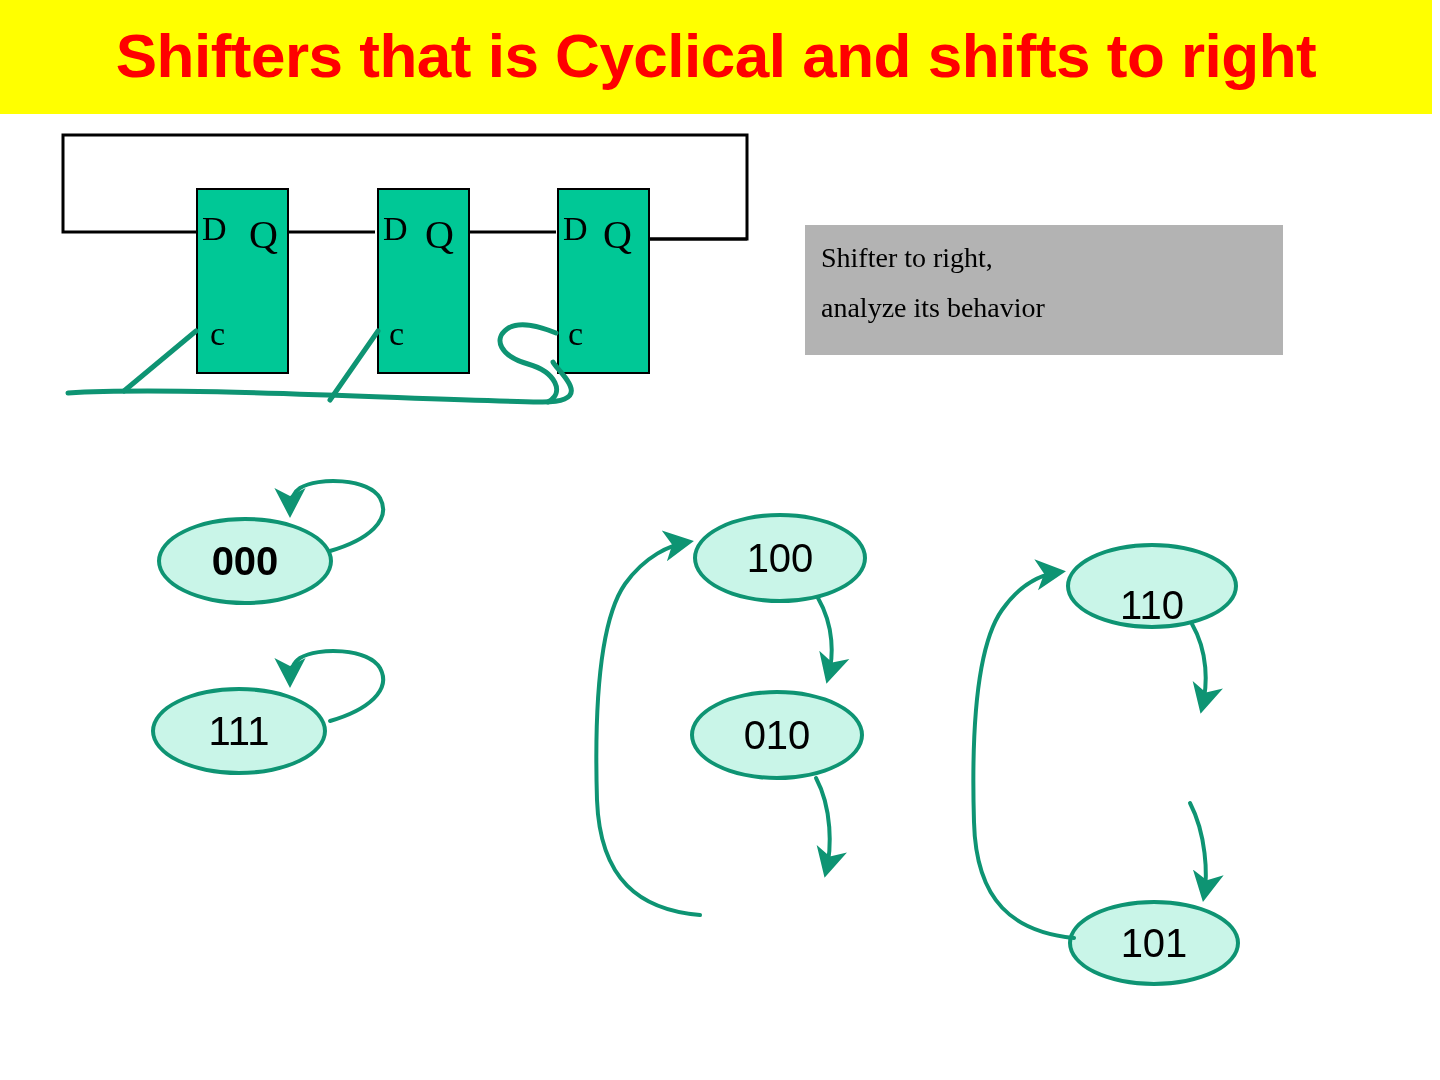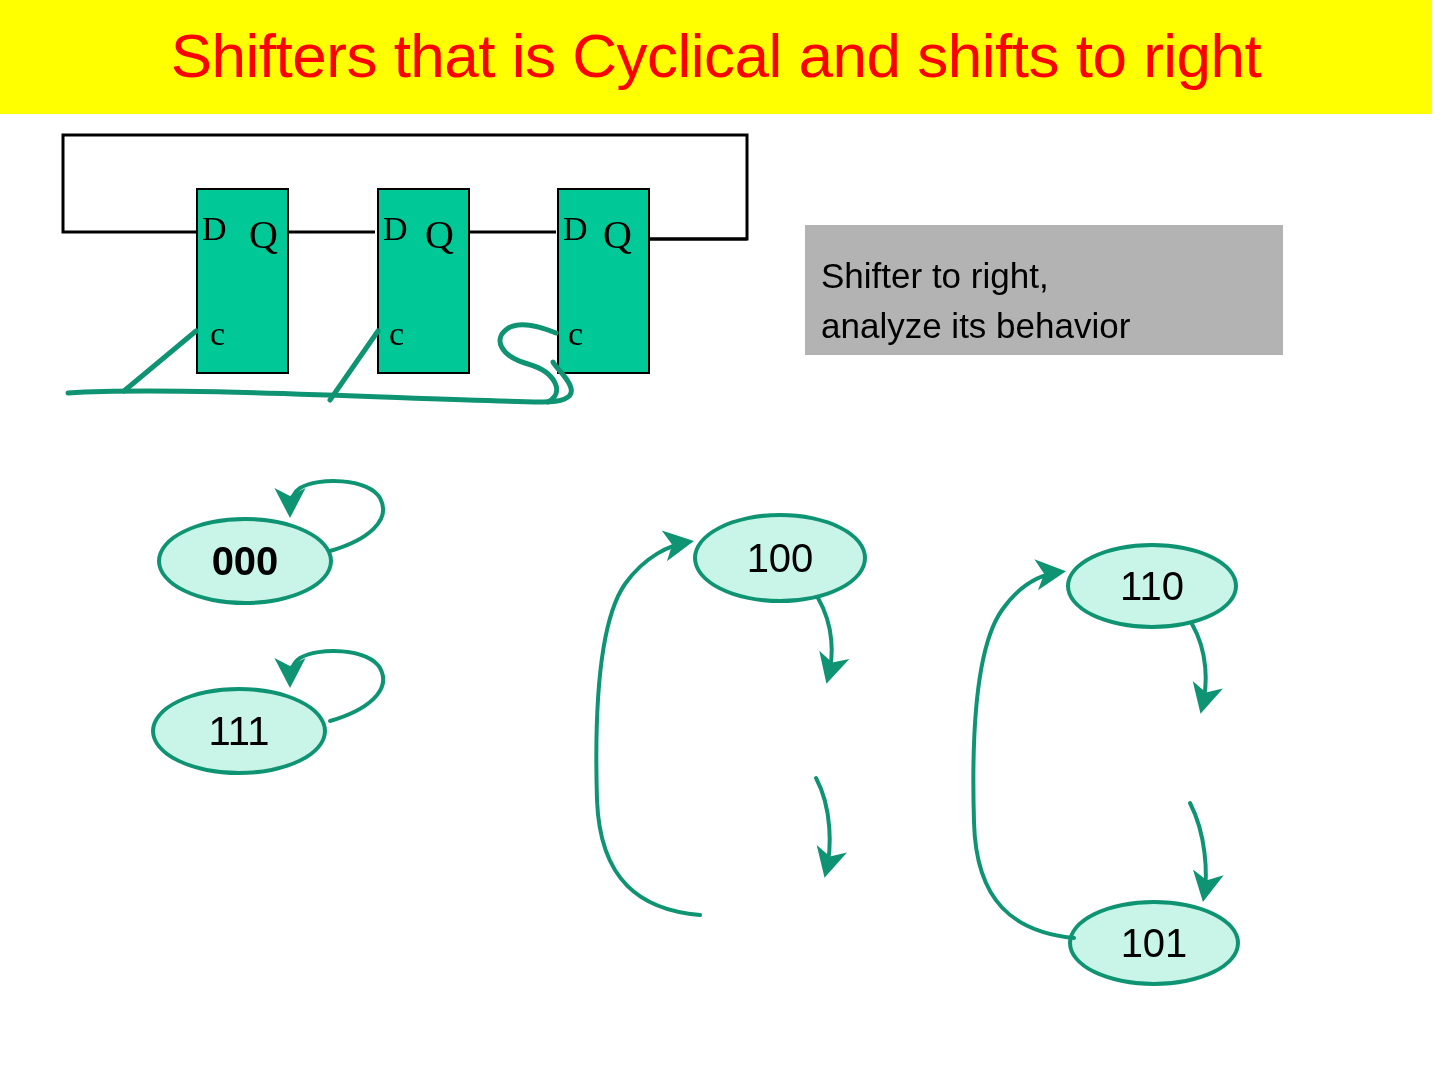--- a/index.html
+++ b/index.html
@@ -32,21 +32,21 @@
   }
   #title-text {
     position: absolute;
     left: 0px;
     top: 10px;
     width: 1432px;
     text-align: center;
     color: #ff0000;
     font-family: "Liberation Sans", sans-serif;
     font-size: 62px;
-    font-weight: 400;
+    font-weight: 700;
     letter-spacing: -0.5px;
     line-height: 92px;
     white-space: nowrap;
   }
   
   .ff-box {
     position: absolute;
     background: #00c896;
     border: 2px solid #000000;
     box-sizing: border-box;
@@ -66,25 +66,25 @@
     position: absolute;
     left: 805px;
     top: 225px;
     width: 478px;
     height: 130px;
     background: #b3b3b3;
   }
   #note-text {
     position: absolute;
     left: 16px;
-    top: 26px;
+    top: 8px;
     width: 450px;
     color: #000000;
-    font-family: Liberation Sans, sans-serif;
-    font-size: 35px;
+    font-family: Liberation Serif, serif;
+    font-size: 28px;
     line-height: 50px;
   }
   
   .state {
     position: absolute;
     background: #c9f5e8;
     border: 4px solid #0e9473;
     border-radius: 50%;
     box-sizing: border-box;
     display: flex;
@@ -182,20 +182,23 @@
 
   <div class="state" style="left:157px; top:517px; width:176px; height:88px;font-weight:bold;">
     <span>000</span>
   </div>
   <div class="state" style="left:151px; top:687px; width:176px; height:88px;">
     <span>111</span>
   </div>
   <div class="state" style="left:693px; top:513px; width:174px; height:90px;text-align:right;">
     <span>100</span>
   </div>
-  <div class="state" style="left:1066px; top:543px; width:172px; height:86px;">
+  <div class="state" style="left:690px; top:690px; width:174px; height:90px;">
+    <span>010</span>
+  </div>
+  <div class="state" style="left:1066px; top:543px; width:172px; height:86px;align-items:flex-end;">
     <span>110</span>
   </div>
   <div class="state" style="left:1068px; top:900px; width:172px; height:86px;">
     <span>101</span>
   </div>
 
 </div>
 
 </body></html>

